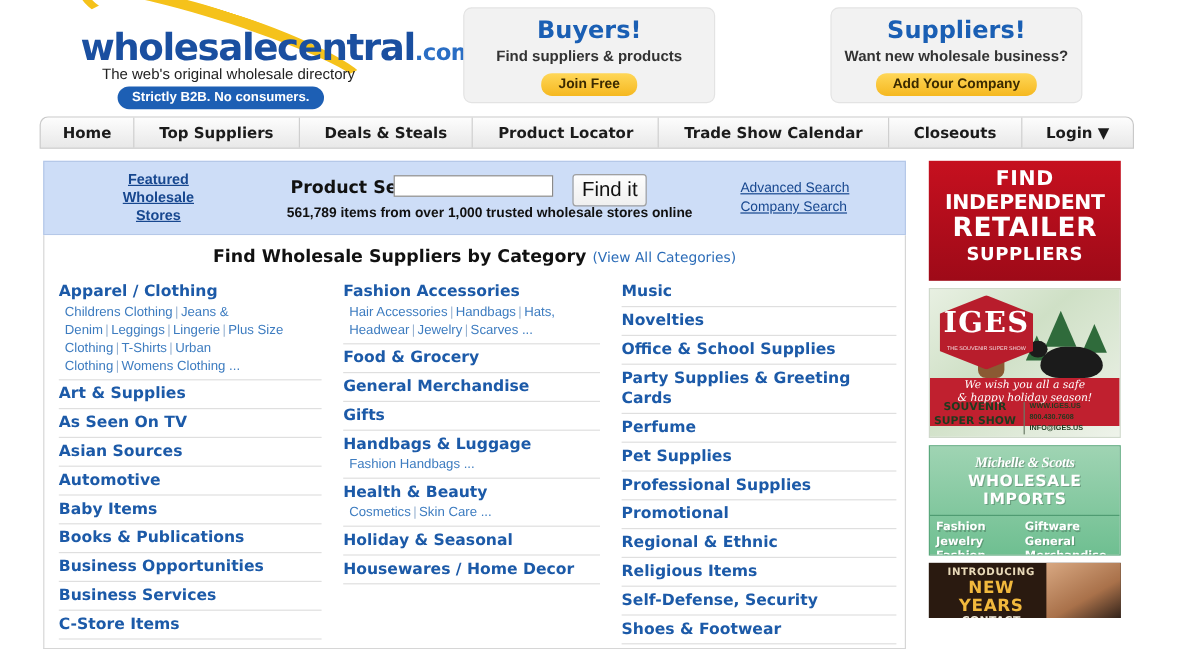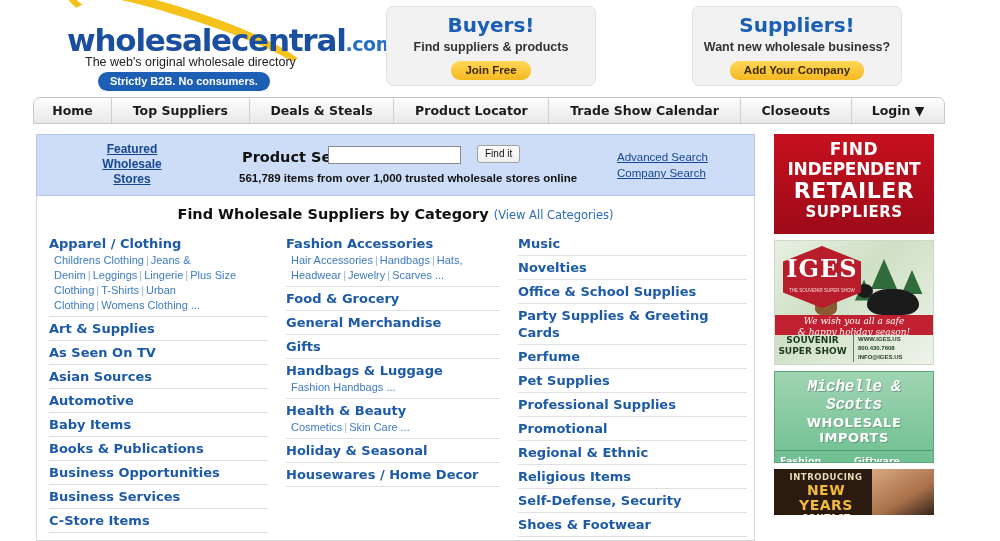--- a/index.html
+++ b/index.html
@@ -101,21 +101,21 @@
     font-family: "DejaVu Sans", sans-serif;
   }
   .ps-input {
     position: absolute; left: 328px; top: 146px; width: 133px; height: 18px;
     border: 1px solid #8a8a8a; background: #fff; font-size: 11px; padding: 1px 3px;
   }
   .ps-btn {
     position: absolute; left: 477px; top: 145px;
     background: linear-gradient(#fefefe,#efefef);
     border: 1px solid #a0a0a0; border-radius: 3px;
-    font-size: 10px; color: #111; padding: 2px 7px 3px 7px;
+    font-size: 17px; color: #111; padding: 2px 7px 3px 7px;
   }
   .ps-count {
     position: absolute; left: 202px; top: 37px;
     font-size: 11.5px; font-weight: bold; color: #111;
   }
   .adv-links { position: absolute; left: 580px; top: 14px; text-align: left; line-height: 16px; }
   .adv-links a {
     color: #17478f; font-size: 11.5px; text-decoration: underline; display: block;
   }
 
@@ -194,43 +194,43 @@
   }
   .iges-bear:before {
     content:''; position:absolute; left:-10px; top:-5px; width:16px; height:14px;
     background:#1b1b1b; border-radius:50%;
   }
   .iges-deer {
     position: absolute; left: 40px; top: 52px; width: 22px; height: 22px;
     background: #8a5a33; border-radius: 30%;
   }
   .iges-greeting {
-    position: absolute; left: 0; top: 74px; width: 100%; height: 20px;
+    position: absolute; left: 0; top: 74px; width: 100%; height: 40px;
     background: #c0202f; color: #fff;
     font-family: "DejaVu Serif", serif; font-style: italic;
     font-size: 9px; text-align: center; line-height: 11px; padding-top: 1px;
   }
   .iges-bottom {
     position: absolute; left: 0; bottom: 2px; width: 100%;
     display: flex; color: #1e3a1e; font-weight: bold;
   }
   .iges-bottom .left {
     flex: 1; text-align: center; font-size: 9px; line-height: 11px;
     border-right: 1px solid #6a7a66; padding-right: 3px;
     font-family: "DejaVu Sans", sans-serif;
   }
   .iges-bottom .right { flex: 1; font-size: 6px; line-height: 9px; padding-left: 4px; }
 
   .ad-michelle {
     height: 92px; background: linear-gradient(#9fd4b3,#6fbf91);
     border: 1px solid #5aa87c; text-align: center; color: #fff;
   }
   .mich-title {
-    font-family: Liberation Mono, monospace; font-style: italic;
-    font-size: 16px; font-weight: bold; padding-top: 6px; letter-spacing: -0.3px;
+    font-family: Liberation Serif, serif; font-style: italic;
+    font-size: 12px; font-weight: bold; padding-top: 6px; letter-spacing: -0.3px;
     text-shadow: 1px 1px 0 rgba(0,0,0,.25);
   }
   .mich-sub {
     font-family: "DejaVu Sans", sans-serif; font-size: 13px; font-weight: bold;
     letter-spacing: 0.5px; margin-top: 1px; text-shadow: 1px 1px 0 rgba(0,0,0,.2);
   }
   .mich-list {
     display: flex; margin-top: 5px; padding: 4px 5px 0 5px;
     border-top: 1px solid #4f9c72; text-align: left;
   }

